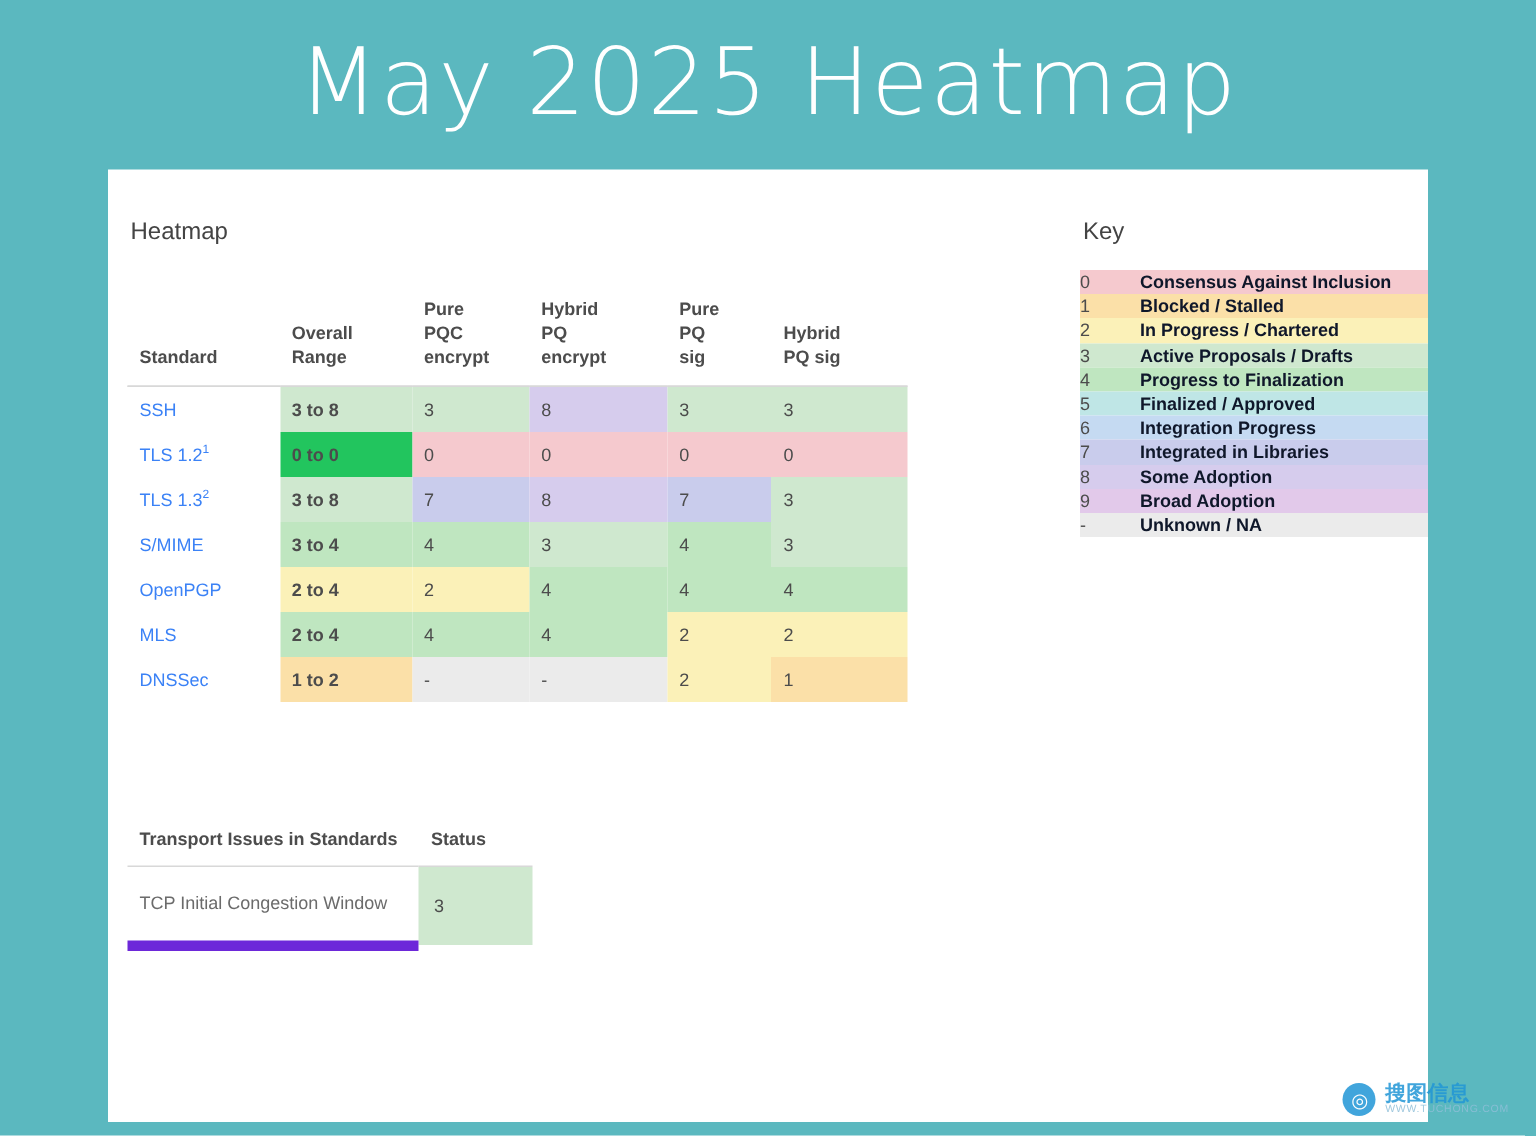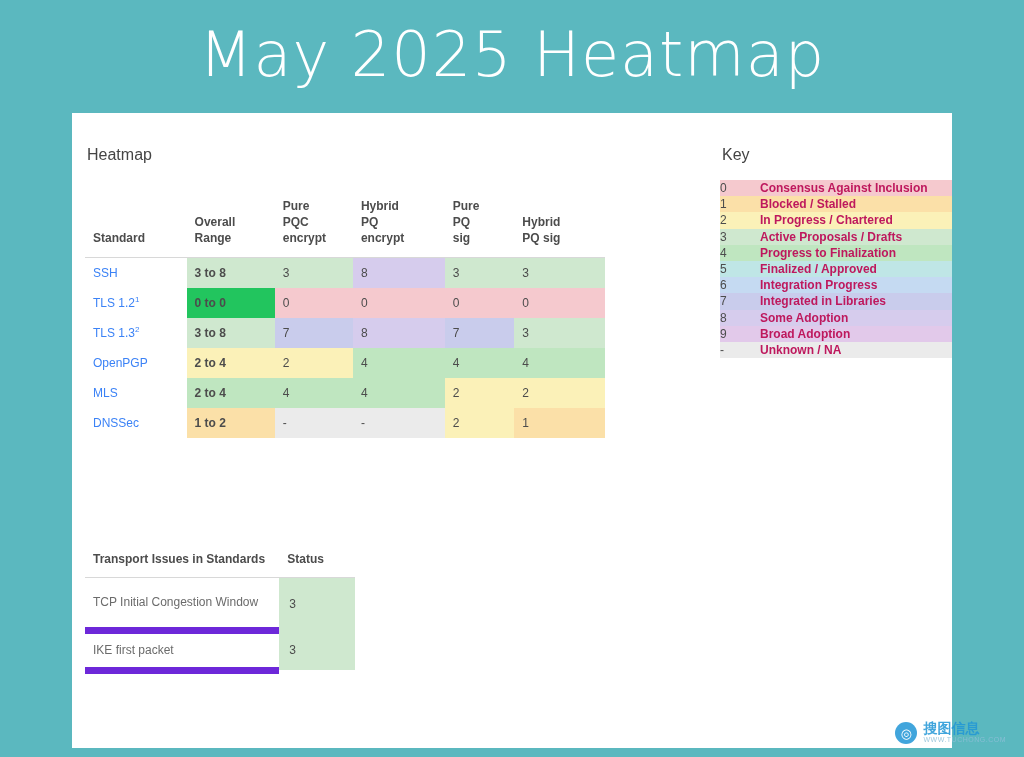--- a/index.html
+++ b/index.html
@@ -149,21 +149,21 @@
     vertical-align: middle;
   }
   .key-num {
     width: 40px;
     padding-left: 14px;
     color: #4c4c4c;
     font-size: 12px;
   }
   .key-label {
     font-weight: bold;
-    color: #be185d;
+    color: #0f172a;
     font-size: 12px;
     padding: 9px 10px 9px 4px;
     line-height: 1.35;
   }
   
   #watermark {
     position: absolute;
     right: 18px;
     bottom: 12px;
     display: flex;
@@ -250,20 +250,38 @@
               <div class="cell" style="background: rgb(214, 204, 237);">8</div>
             </td>
             <td class="c-purepqsig">
               <div class="cell" style="background: rgb(201, 204, 236);">7</div>
             </td>
             <td class="c-hybpqsig">
               <div class="cell" style="background: rgb(207, 232, 207);">3</div>
             </td>
           </tr>
           <tr>
+            <td class="c-std"><span class="std-name">S/MIME</span></td>
+            <td class="c-range">
+              <div class="cell range-cell" style="background: rgb(191, 230, 192);">3 to 4</div>
+            </td>
+            <td class="c-purepqc">
+              <div class="cell" style="background: rgb(191, 230, 192);">4</div>
+            </td>
+            <td class="c-hybpq">
+              <div class="cell" style="background: rgb(207, 232, 207);">3</div>
+            </td>
+            <td class="c-purepqsig">
+              <div class="cell" style="background: rgb(191, 230, 192);">4</div>
+            </td>
+            <td class="c-hybpqsig">
+              <div class="cell" style="background: rgb(207, 232, 207);">3</div>
+            </td>
+          </tr>
+          <tr>
             <td class="c-std"><span class="std-name">OpenPGP</span></td>
             <td class="c-range">
               <div class="cell range-cell" style="background: rgb(251, 241, 184);">2 to 4</div>
             </td>
             <td class="c-purepqc">
               <div class="cell" style="background: rgb(251, 241, 184);">2</div>
             </td>
             <td class="c-hybpq">
               <div class="cell" style="background: rgb(191, 230, 192);">4</div>
             </td>
@@ -322,26 +340,20 @@
           <th>Status</th>
         </tr>
       </thead>
       <tbody id="transport-body">
           <tr>
             <td class="issue">TCP Initial Congestion Window</td>
             <td class="status">
               <span class="status-cell" style="background: rgb(207, 232, 207); height: 52px; line-height: 52px;">3</span>
             </td>
           </tr>
-          <tr>
-            <td class="issue">IKE first packet</td>
-            <td class="status">
-              <span class="status-cell" style="background: rgb(207, 232, 207); height: 40px; line-height: 40px;">3</span>
-            </td>
-          </tr>
         </tbody>
     </table>
   </div>
 
   <div id="key-block">
     <div id="key-title" class="section-label">Key</div>
     <table class="key" id="key-table">
       <tbody id="key-body">
           <tr style="background: rgb(245, 201, 206);">
             <td class="key-num">0</td>

